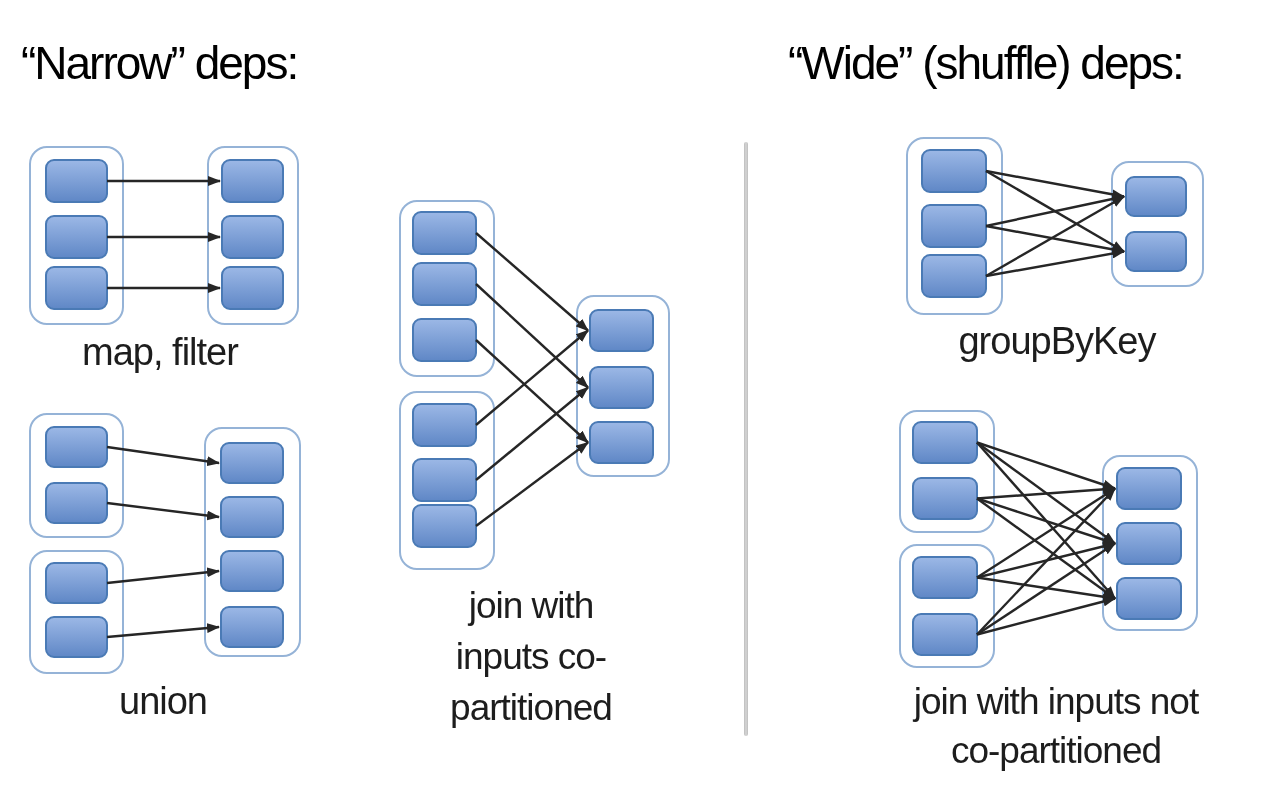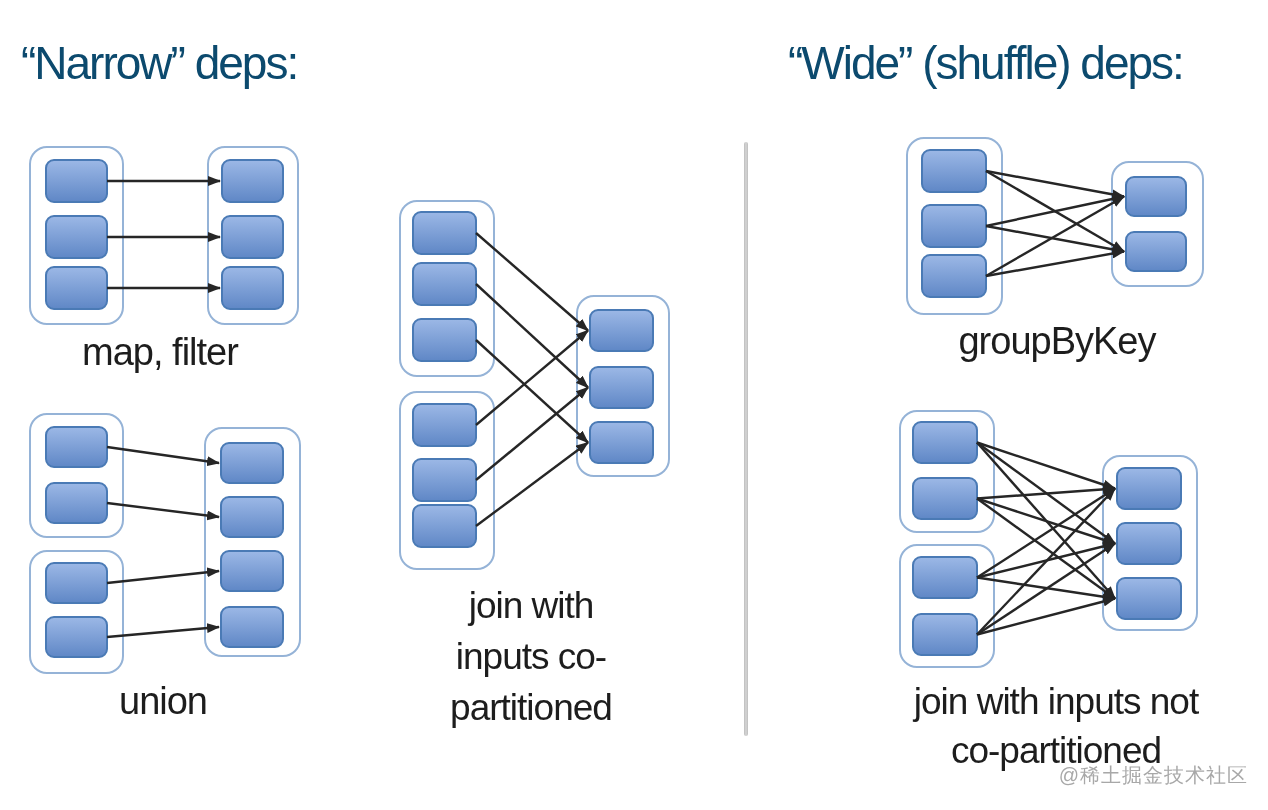--- a/index.html
+++ b/index.html
@@ -3,21 +3,21 @@
 <meta charset="utf-8">
 <style>
   * { margin:0; padding:0; box-sizing:border-box; }
   html,body { background:#ffffff; }
   .canvas {
     position:relative; width:1268px; height:810px;
     background:#ffffff; overflow:hidden;
     font-family:"Liberation Sans", sans-serif;
   }
   .title {
-    position:absolute; color:#0c4a6e; font-size:46px;
+    position:absolute; color:#000000; font-size:46px;
     letter-spacing:-2px; white-space:nowrap; font-weight:400;
   }
   #t-narrow { left:21px; top:36px; }
   #t-wide  { left:788px; top:36px; }
   .divider {
     position:absolute; left:744px; top:142px; width:4px; height:594px;
     background:linear-gradient(to right,#bdbdbd,#d6d6d6,#bdbdbd);
     border-radius:2px;
   }
   .watermark {
@@ -138,14 +138,13 @@
         <line x1="977" y1="577.5" x2="1115" y2="488.5" stroke="#262626" stroke-width="2.4" marker-end="url(#arrowhead)"></line>
         <line x1="977" y1="577.5" x2="1115" y2="543.5" stroke="#262626" stroke-width="2.4" marker-end="url(#arrowhead)"></line>
         <line x1="977" y1="577.5" x2="1115" y2="598.5" stroke="#262626" stroke-width="2.4" marker-end="url(#arrowhead)"></line>
         <line x1="977" y1="634.5" x2="1115" y2="488.5" stroke="#262626" stroke-width="2.4" marker-end="url(#arrowhead)"></line>
         <line x1="977" y1="634.5" x2="1115" y2="543.5" stroke="#262626" stroke-width="2.4" marker-end="url(#arrowhead)"></line>
         <line x1="977" y1="634.5" x2="1115" y2="598.5" stroke="#262626" stroke-width="2.4" marker-end="url(#arrowhead)"></line>
         <text x="1056" y="713.6" font-size="37" class="dg-label">join with inputs not</text>
         <text x="1056" y="762.6" font-size="37" class="dg-label">co-partitioned</text>
       </g>
     </svg>
-  <div class="watermark">@稀土掘金技术社区</div>
 </div>
 
 </body></html>

